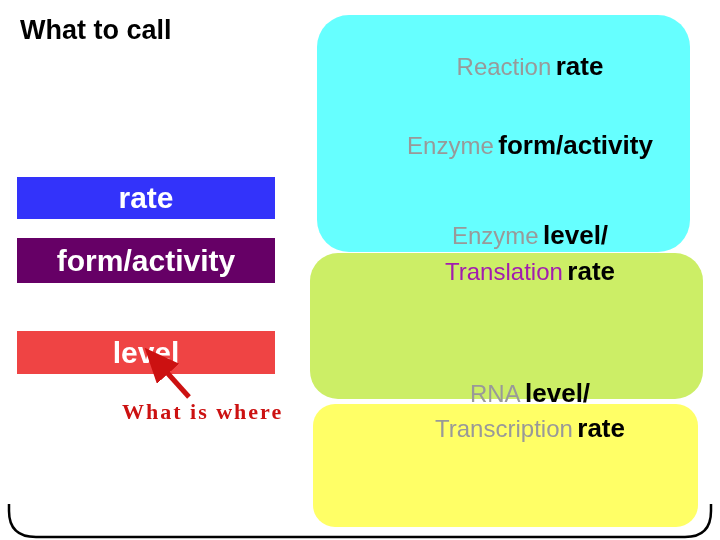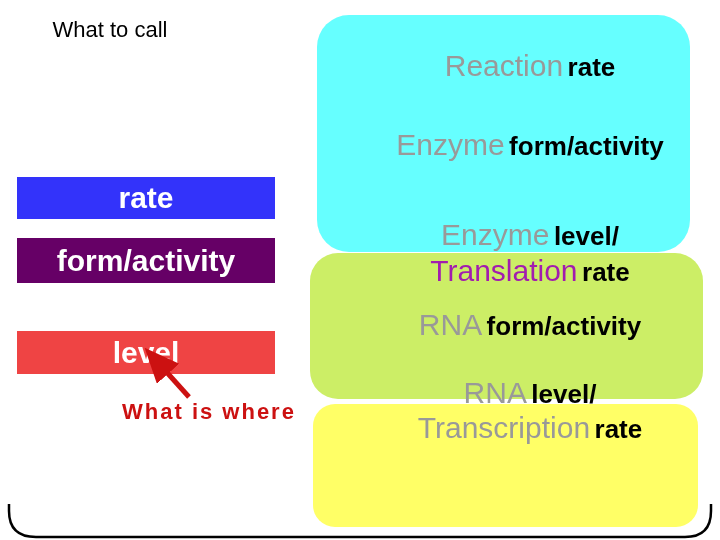--- a/index.html
+++ b/index.html
@@ -5,21 +5,21 @@
   html,body{margin:0;padding:0;}
   body{
     width:720px;height:540px;background:#ffffff;overflow:hidden;
     font-family:"Liberation Sans", sans-serif;position:relative;
   }
   .slide{position:absolute;left:0;top:0;width:720px;height:540px;}
 
   
   .question{
     position:absolute;left:20px;top:16px;width:180px;
-    text-align:center;font-weight:normal;font-size:22px;line-height:28px;
+    font-weight:bold;font-size:27px;line-height:28px;
   }
 
   
   .layer-box{position:absolute;}
   .box-cyan  {left:317px;top:15px;width:373px;height:237px;border-radius:32px;}
   .box-green {left:310px;top:253px;width:393px;height:146px;border-radius:28px;}
   .box-yellow{left:313px;top:404px;width:385px;height:123px;border-radius:22px;}
 
   
   .bar{
@@ -31,21 +31,21 @@
   .bar-form {top:238px;height:45px;}
   .bar-level{top:302px;height:43px;}
 
   
   .right-line{
     position:absolute;left:350px;width:360px;
     text-align:center;line-height:32px;white-space:nowrap;
   }
   .rl0{top:50px;}  .rl1{top:129px;} .rl2{top:219px;} .rl3{top:255px;}
   .rl4{top:309px;} .rl5{top:377px;} .rl6{top:412px;}
-  .prefix{font-size:30px;font-weight:normal;}
+  .prefix{font-size:24px;font-weight:normal;}
   .emph{font-size:26px;font-weight:bold;}
 
   
   .annotation-label{
     position:absolute;left:122px;top:399px;
     font-size:22px;font-weight:bold;letter-spacing:2px;white-space:nowrap;
   }
   .overlay-svg{position:absolute;left:0;top:0;width:720px;height:540px;pointer-events:none;}
 </style>
 </head>
@@ -80,34 +80,30 @@
     <span class="emph" style="color: rgb(0, 0, 0);">form/activity</span>
   </div>
   <div class="right-line rl2">
     <span class="prefix" style="color: rgb(153, 153, 153);">Enzyme</span>
     <span class="emph" style="color: rgb(0, 0, 0);">level/</span>
   </div>
   <div class="right-line rl3">
     <span class="prefix" style="color: #a21caf;">Translation</span>
     <span class="emph" style="color: rgb(0, 0, 0);">rate</span>
   </div>
-  <div class="right-line rl4">
-    <span class="prefix" style="color: rgb(153, 153, 153);">RNA</span>
-    <span class="emph" style="color: rgb(0, 0, 0);">form/activity</span>
-  </div>
   <div class="right-line rl5">
     <span class="prefix" style="color: rgb(153, 153, 153);">RNA</span>
     <span class="emph" style="color: rgb(0, 0, 0);">level/</span>
   </div>
   <div class="right-line rl6">
     <span class="prefix" style="color: rgb(153, 153, 153);">Transcription</span>
     <span class="emph" style="color: rgb(0, 0, 0);">rate</span>
   </div>
 
-  <div class="annotation-label" style="color: rgb(204, 17, 17);">What is where</div>
+  <div class="annotation-label" style="color: rgb(204, 17, 17); font-family: Liberation Serif, serif;">What is where</div>
 
   <svg class="overlay-svg" viewBox="0 0 720 540">
     <defs>
       <marker id="ah" markerWidth="7" markerHeight="7" refX="4.5" refY="3" orient="auto">
         <path d="M0,0 L7,3 L0,6 Z" fill="#cc1111"></path>
       </marker>
     </defs>
     <g>
       <line x1="189" y1="397" x2="153" y2="357" stroke="#cc1111" stroke-width="5" marker-end="url(#ah)"></line>
     </g>

